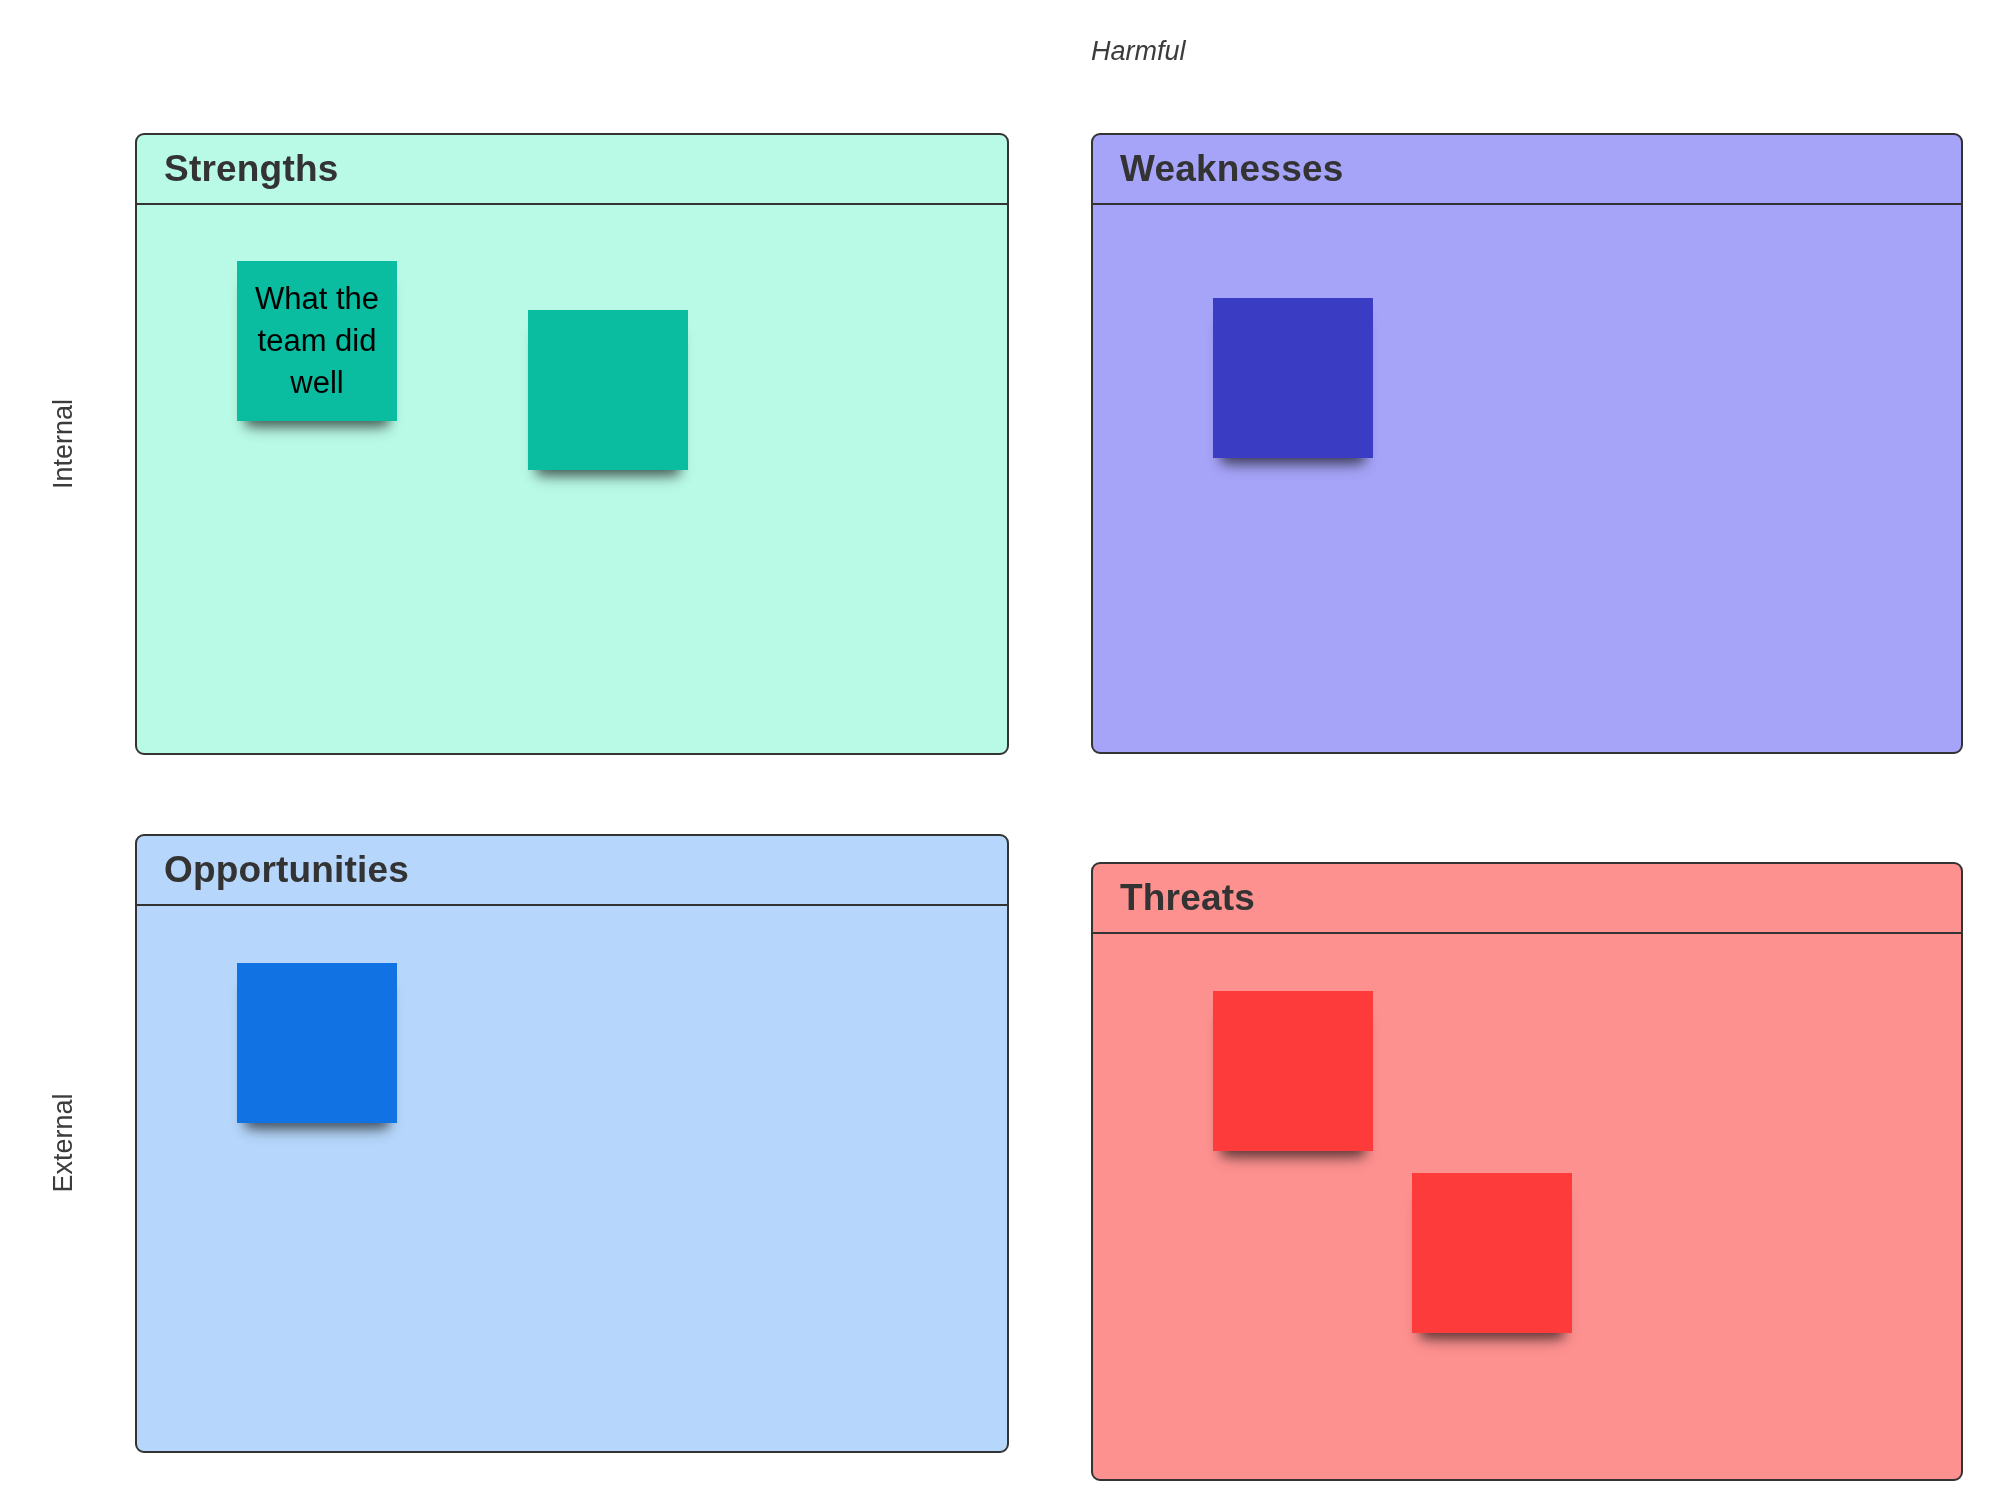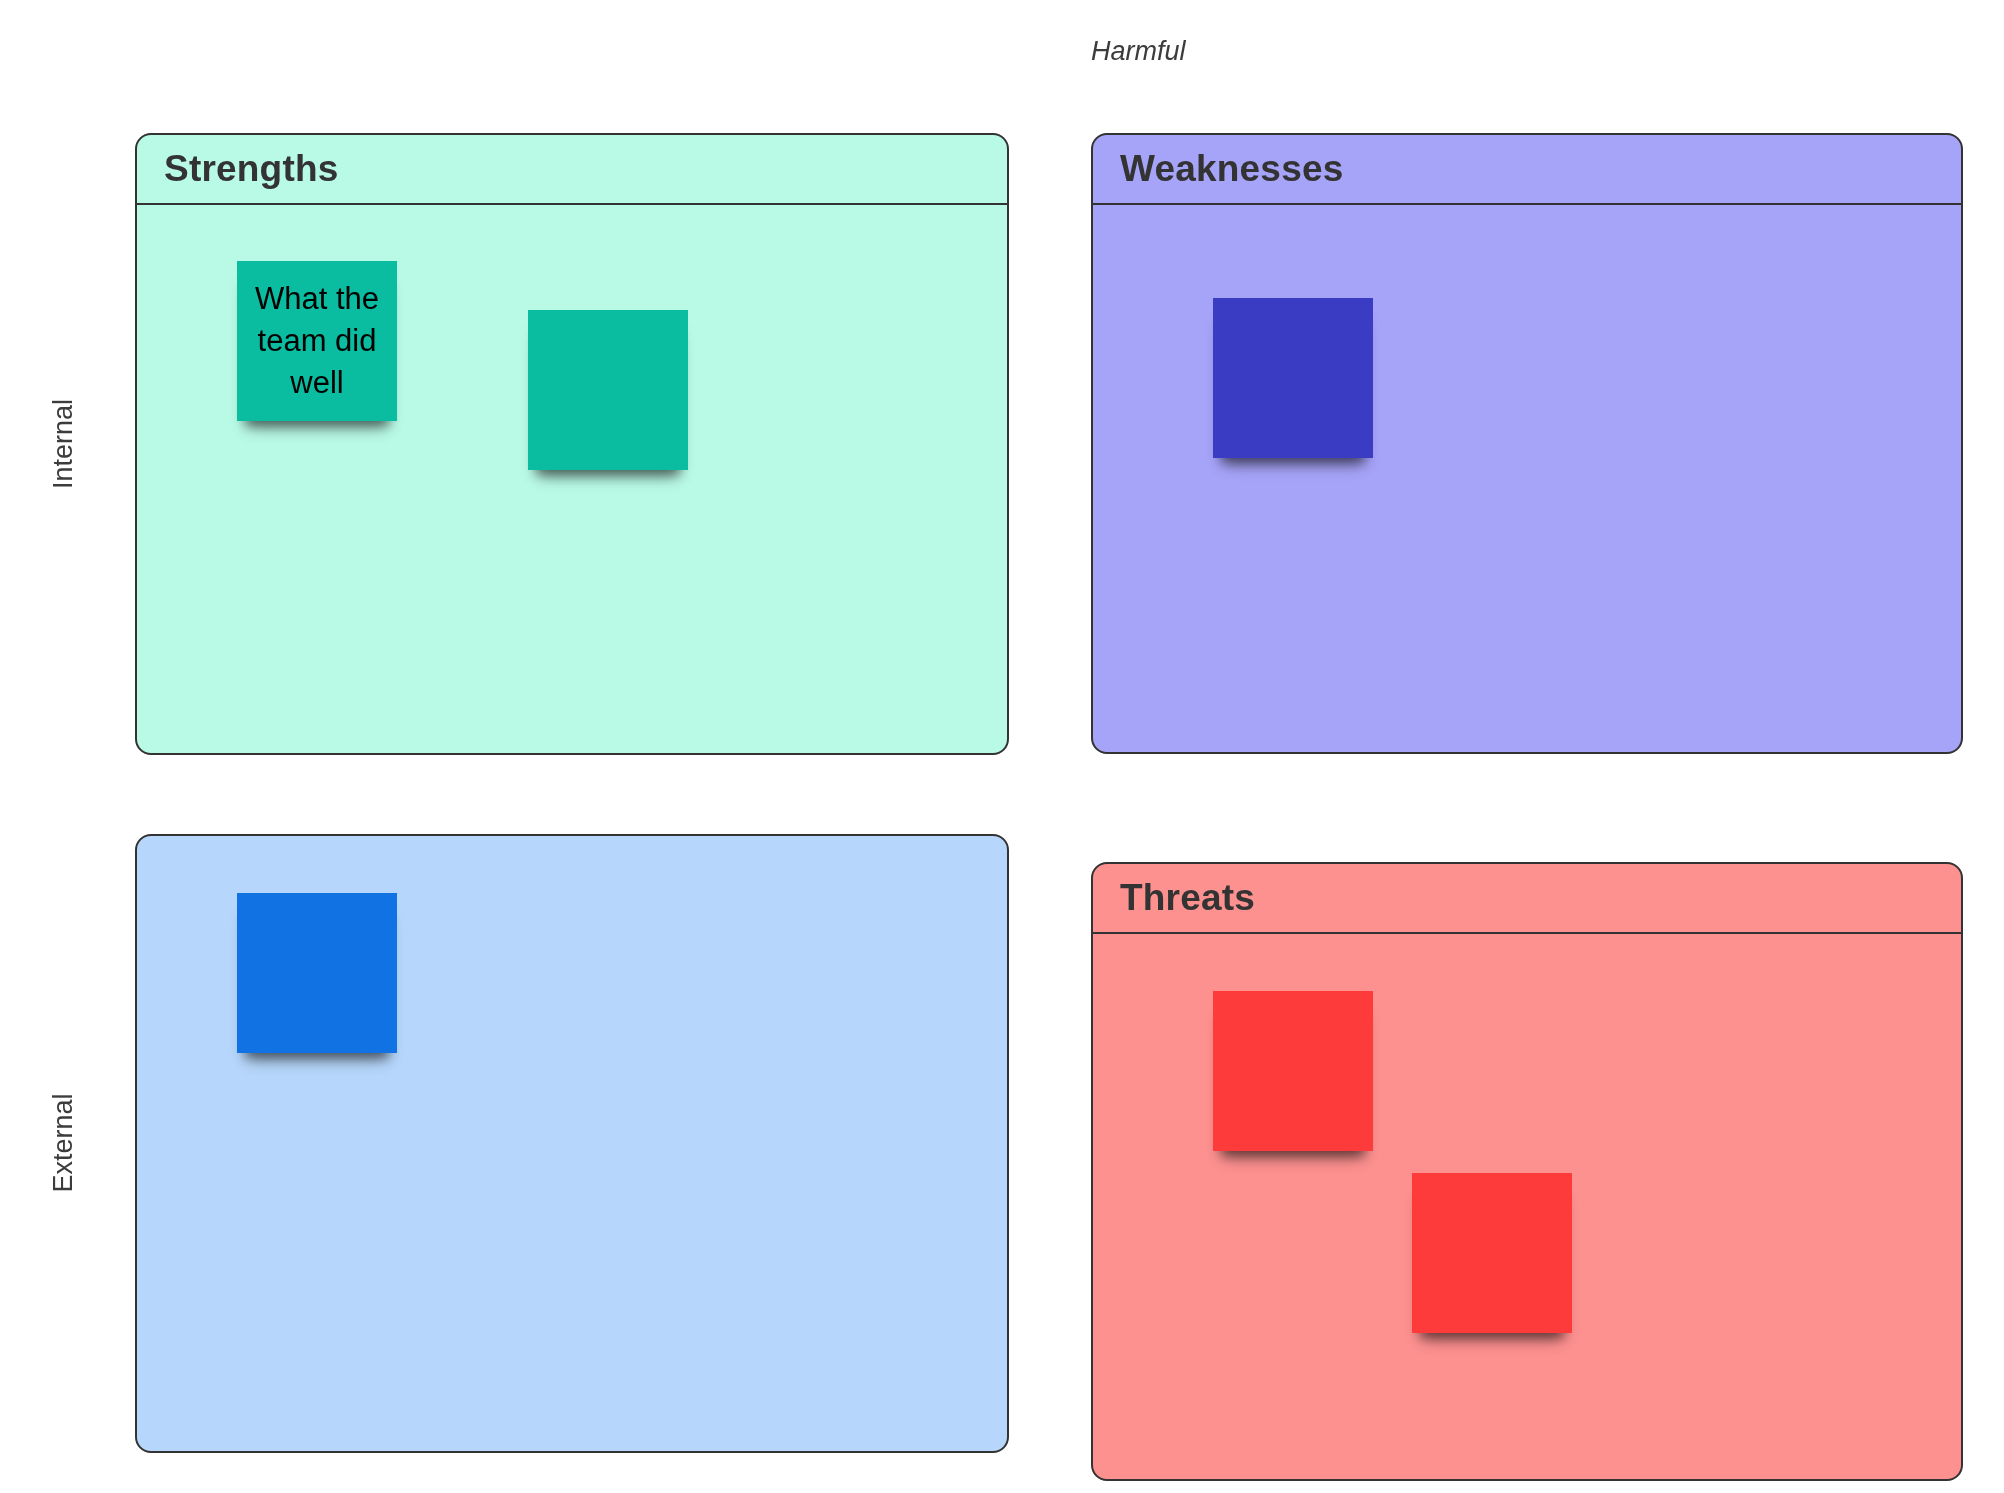--- a/index.html
+++ b/index.html
@@ -22,21 +22,21 @@
   }
   .axis-label.helpful  { left: 135px;  width: 874px; top: 48px; text-align: center; }
   .axis-label.harmful  { left: 1091px; width: 872px; top: 36px; text-align: left; font-style: italic; }
   .axis-label.internal { left: 63px; top: 444px;  transform: translate(-50%, -50%) rotate(-90deg); }
   .axis-label.external { left: 63px; top: 1143px; transform: translate(-50%, -50%) rotate(-90deg); }
 
   
   .quadrant {
     position: absolute;
     border: 2.5px solid #333333;
-    border-radius: 16px;
+    border-radius: 9px;
   }
   .quadrant.strengths     { left: 135px;  top: 133px; width: 874px; height: 622px; }
   .quadrant.weaknesses    { left: 1091px; top: 133px; width: 872px; height: 621px; }
   .quadrant.opportunities { left: 135px;  top: 834px; width: 874px; height: 619px; }
   .quadrant.threats       { left: 1091px; top: 834px; width: 872px; height: 619px; margin-top: 28px; }
 
   .q-header {
     height: 70px;
     border-bottom: 2.5px solid #333333;
     display: flex;
@@ -92,20 +92,21 @@
   </section>
 
   <section class="quadrant weaknesses" style="background-color: rgb(166, 164, 248);">
     <header class="q-header">Weaknesses</header>
     <div class="q-body">
       <div class="note note-w1" style="background-color: rgb(58, 61, 196);"></div>
     </div>
   </section>
 
   <section class="quadrant opportunities" style="background-color: rgb(182, 215, 251);">
+    <header class="q-header">Opportunities</header>
     <div class="q-body">
       <div class="note note-o1" style="background-color: rgb(17, 115, 227);"></div>
     </div>
   </section>
 
   <section class="quadrant threats" style="background-color: rgb(253, 145, 144);">
     <header class="q-header">Threats</header>
     <div class="q-body">
       <div class="note note-t1" style="background-color: rgb(253, 59, 59);"></div>
       <div class="note note-t2" style="background-color: rgb(253, 59, 59);"></div>

